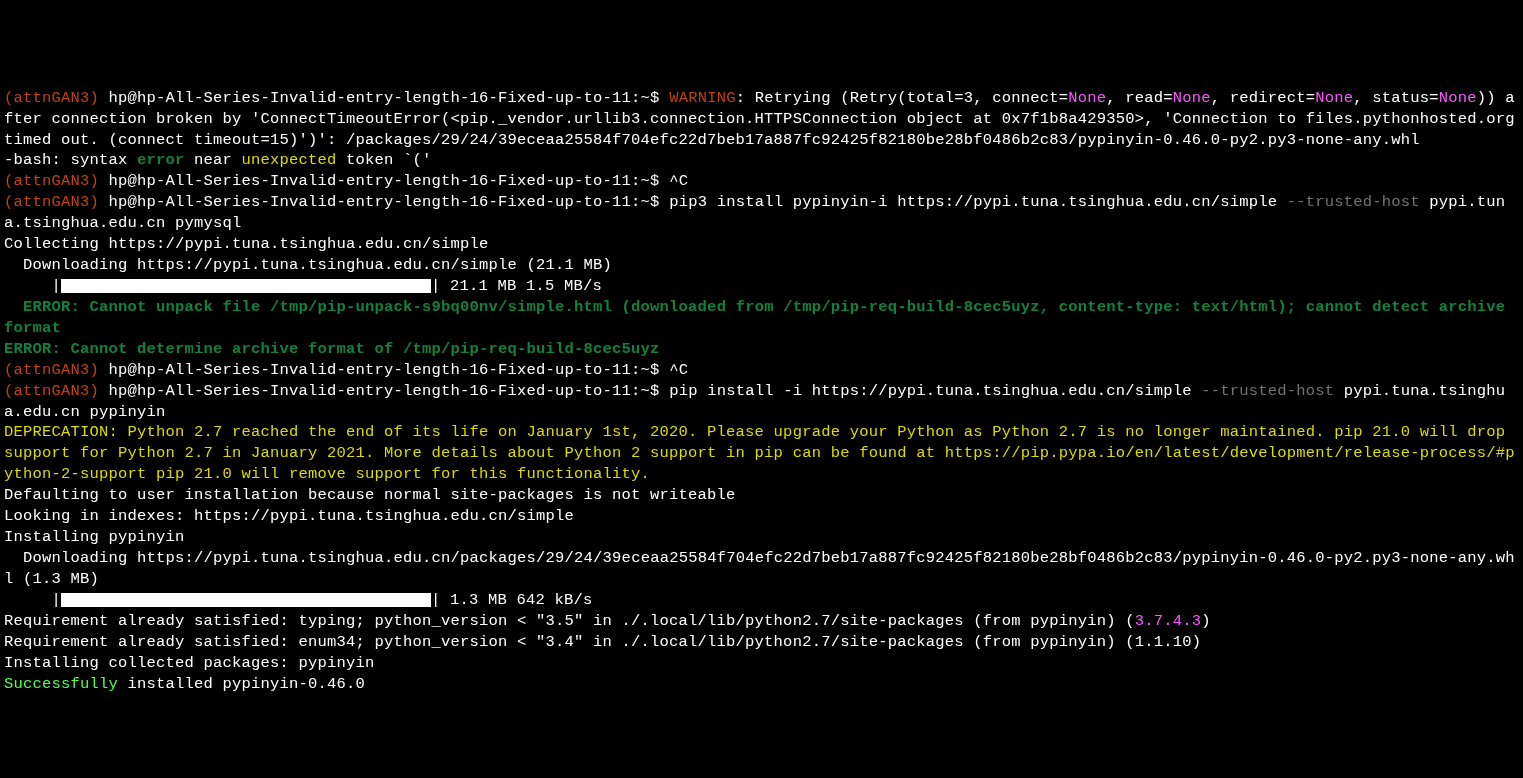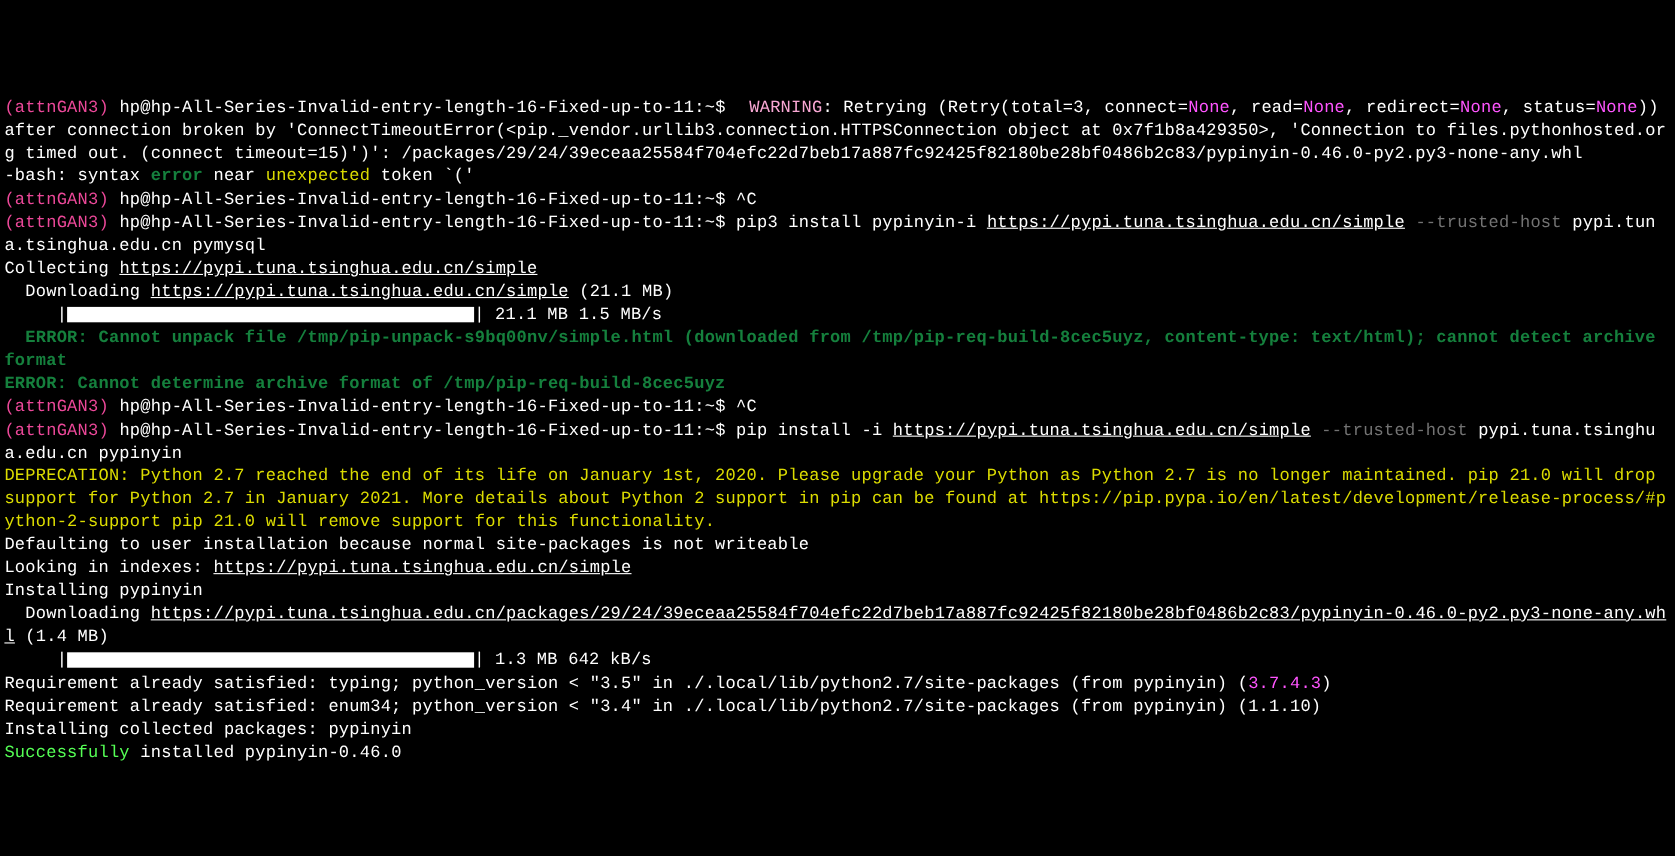--- a/index.html
+++ b/index.html
@@ -9,28 +9,28 @@
     color: #ffffff;
     font-family: "Consolas", "Menlo", "Monaco", "Courier New", monospace;
     font-size: 15.5px;
     line-height: 1.35;
     letter-spacing: 0.2px;
     white-space: pre-wrap;
     word-break: break-all;
     width: 1523px;
     box-sizing: border-box;
   }
-  .env { color: #ec4899; }
-  .warning { color: #f9a8d4; margin-left: 12px; }
+  .env { color: #c2410c; }
+  .warning { color: #c2410c; }
   .yellow { color: #dcdc00; }
   .magenta { color: #ff55ff; }
   .red { color: #15803d; font-weight: bold; }
   .green { color: #55ff55; font-family: Liberation Mono, monospace; }
   .cyan { color: #737373; }
-  .underline { text-decoration: underline; }
+  .underline { }
   .bar {
     display: inline-block;
     vertical-align: middle;
     height: 14px;
     background: #ffffff;
   }
   .bar1 { width: 370px; }
   .bar2 { width: 370px; }
 </style>
 </head>
@@ -46,21 +46,21 @@
 <span><span>  Downloading </span><span class="underline">https://pypi.tuna.tsinghua.edu.cn/simple</span><span> (21.1 MB)</span></span>
 <span><span>     |</span><span class="bar bar1"></span><span>| 21.1 MB 1.5 MB/s</span></span>
 <span class="red">  ERROR: Cannot unpack file /tmp/pip-unpack-s9bq00nv/simple.html (downloaded from /tmp/pip-req-build-8cec5uyz, content-type: text/html); cannot detect archive format</span>
 <span class="red">ERROR: Cannot determine archive format of /tmp/pip-req-build-8cec5uyz</span>
 <span><span class="env">(attnGAN3)</span> <span>hp@hp-All-Series-Invalid-entry-length-16-Fixed-up-to-11:~$</span></span><span> ^C</span>
 <span><span class="env">(attnGAN3)</span> <span>hp@hp-All-Series-Invalid-entry-length-16-Fixed-up-to-11:~$</span></span><span> pip install -i </span><span class="underline">https://pypi.tuna.tsinghua.edu.cn/simple</span><span class="cyan"> --trusted-host</span><span> pypi.tuna.tsinghua.edu.cn pypinyin</span>
 <span class="yellow">DEPRECATION: Python 2.7 reached the end of its life on January 1st, 2020. Please upgrade your Python as Python 2.7 is no longer maintained. pip 21.0 will drop support for Python 2.7 in January 2021. More details about Python 2 support in pip can be found at https://pip.pypa.io/en/latest/development/release-process/#python-2-support pip 21.0 will remove support for this functionality.</span>
 <span>Defaulting to user installation because normal site-packages is not writeable</span>
 <span><span>Looking in indexes: </span><span class="underline">https://pypi.tuna.tsinghua.edu.cn/simple</span></span>
 <span>Installing pypinyin</span>
-<span><span>  Downloading </span><span class="underline">https://pypi.tuna.tsinghua.edu.cn/packages/29/24/39eceaa25584f704efc22d7beb17a887fc92425f82180be28bf0486b2c83/pypinyin-0.46.0-py2.py3-none-any.whl</span><span> (1.4 MB)</span></span>
+<span><span>  Downloading </span><span class="underline">https://pypi.tuna.tsinghua.edu.cn/packages/29/24/39eceaa25584f704efc22d7beb17a887fc92425f82180be28bf0486b2c83/pypinyin-0.46.0-py2.py3-none-any.whl</span><span> (1.3 MB)</span></span>
 <span><span>     |</span><span class="bar bar2"></span><span>| 1.3 MB 642 kB/s</span></span>
 <span><span>Requirement already satisfied: typing; python_version &lt; "3.5" in ./.local/lib/python2.7/site-packages (from pypinyin) (</span><span class="magenta">3.7.4.3</span><span>)</span></span>
 <span>Requirement already satisfied: enum34; python_version &lt; "3.4" in ./.local/lib/python2.7/site-packages (from pypinyin) (1.1.10)</span>
 <span>Installing collected packages: pypinyin</span>
 <span><span class="green">Successfully</span><span> installed pypinyin-0.46.0</span></span></div>
 
 
 
 
 </body></html>

